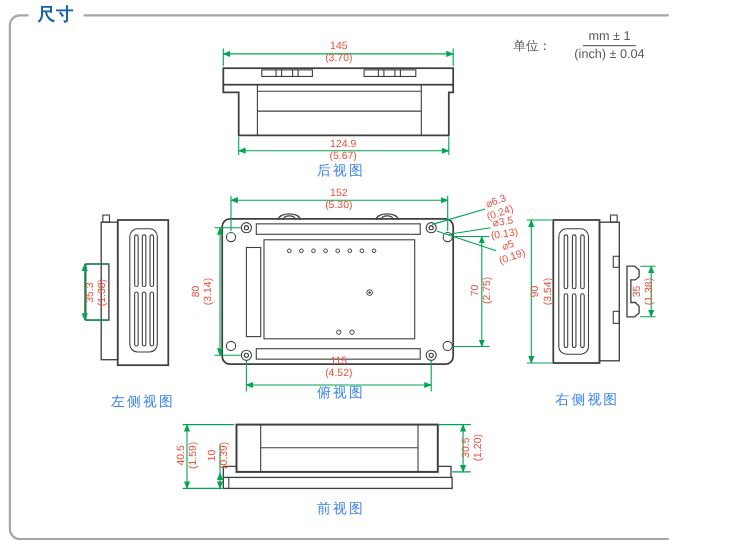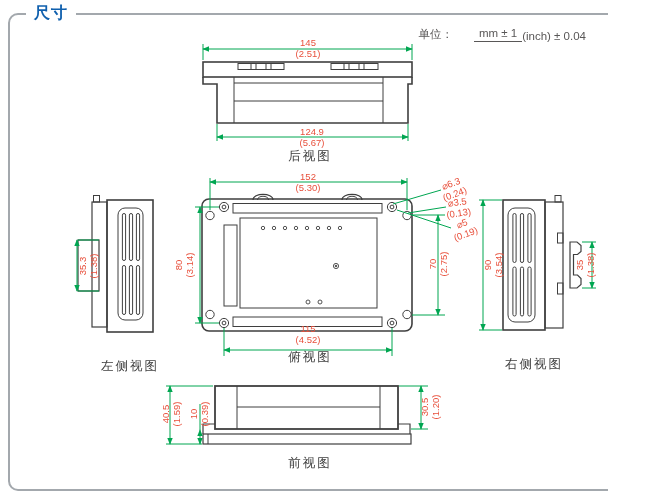--- a/index.html
+++ b/index.html
@@ -4,31 +4,31 @@
 <style>
   html,body{margin:0;padding:0;background:#fff;}
   .canvas{position:relative;width:608px;height:501px;background:#fff;overflow:hidden;
           font-family:"Liberation Sans","DejaVu Sans",sans-serif;}
   .frame{position:absolute;left:8px;top:13px;width:652px;height:478px;box-sizing:border-box;
          border:2px solid #a3a8ad;border-radius:10px;}
   .page-title{position:absolute;left:26px;top:3px;background:#fff;padding:0 8px;
               color:#1060ae;font-weight:bold;font-size:16px;letter-spacing:1px;}
   .unit{position:absolute;right:22px;top:27px;display:flex;align-items:center;gap:21px;
         color:#595757;font-size:11.5px;}
-  .frac{display:flex;flex-direction:row;align-items:center;}
+  .frac{display:flex;flex-direction:column;align-items:center;}
   .frac-top{padding:0 5px 2px;border-bottom:1px solid #595757;}
   .frac-bot{padding-top:2px;}
   .drawing{position:absolute;left:0;top:0;}
   .dim{position:absolute;display:flex;flex-direction:column;align-items:center;gap:3px;
        color:#e8503c;font-size:9.5px;line-height:8px;white-space:nowrap;
        transform:translate(-50%,-50%);}
   .rot90{transform:translate(-50%,-50%) rotate(-90deg);}
   .rot20{transform:translate(-50%,-50%) rotate(-20deg);}
   .rot8{transform:translate(-50%,-50%) rotate(-8deg);}
-  .vlabel{position:absolute;transform:translate(-50%,-50%);color:#404040;
+  .vlabel{position:absolute;transform:translate(-50%,-50%);color:#3b82f6;
           font-size:12.5px;letter-spacing:2px;white-space:nowrap;}
 </style>
 </head>
 <body>
 
 <div class="canvas">
   <div class="frame"></div>
   <div class="page-title">尺寸</div>
 
   <div class="unit">
@@ -173,21 +173,21 @@
       <line x1="170" y1="386" x2="170" y2="444" marker-start="url(#ar)" marker-end="url(#ar)"></line>
       <path d="M200,404 V430"></path>
       <line x1="200" y1="430" x2="200" y2="444" marker-start="url(#ar)" marker-end="url(#ar)"></line>
       <path d="M399,386 H428 M411,429 H428"></path>
       <line x1="421" y1="386" x2="421" y2="429" marker-start="url(#ar)" marker-end="url(#ar)"></line>
     </g>
   </svg>
 
   <div class="dim" style="left:308px;top:48px">
     <span>145</span>
-    <span>(2.51)</span>
+    <span>(3.70)</span>
   </div>
   <div class="dim" style="left:312px;top:137px">
     <span>124.9</span>
     <span>(5.67)</span>
   </div>
 
   <div class="dim" style="left:308px;top:182px">
     <span>152</span>
     <span>(5.30)</span>
   </div>

